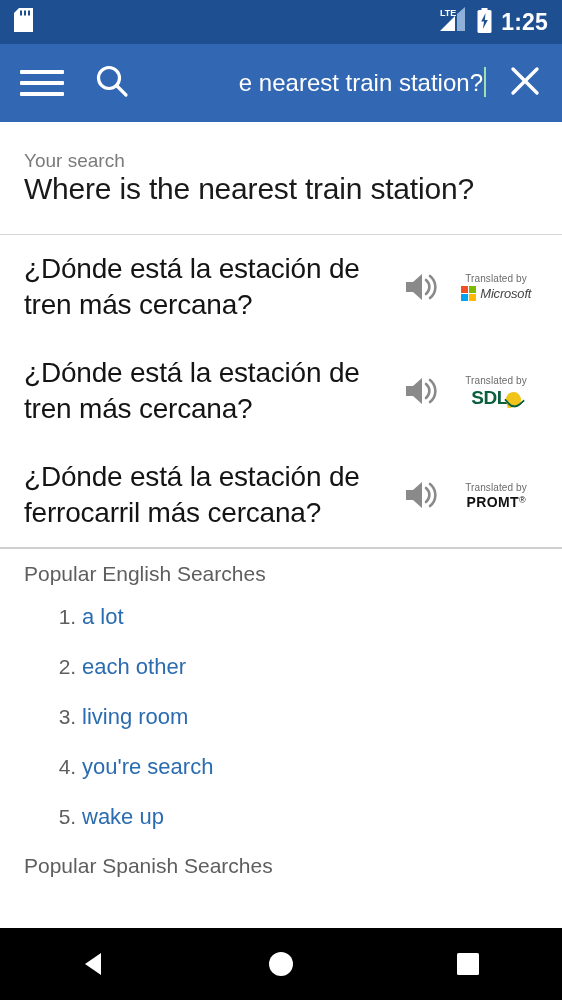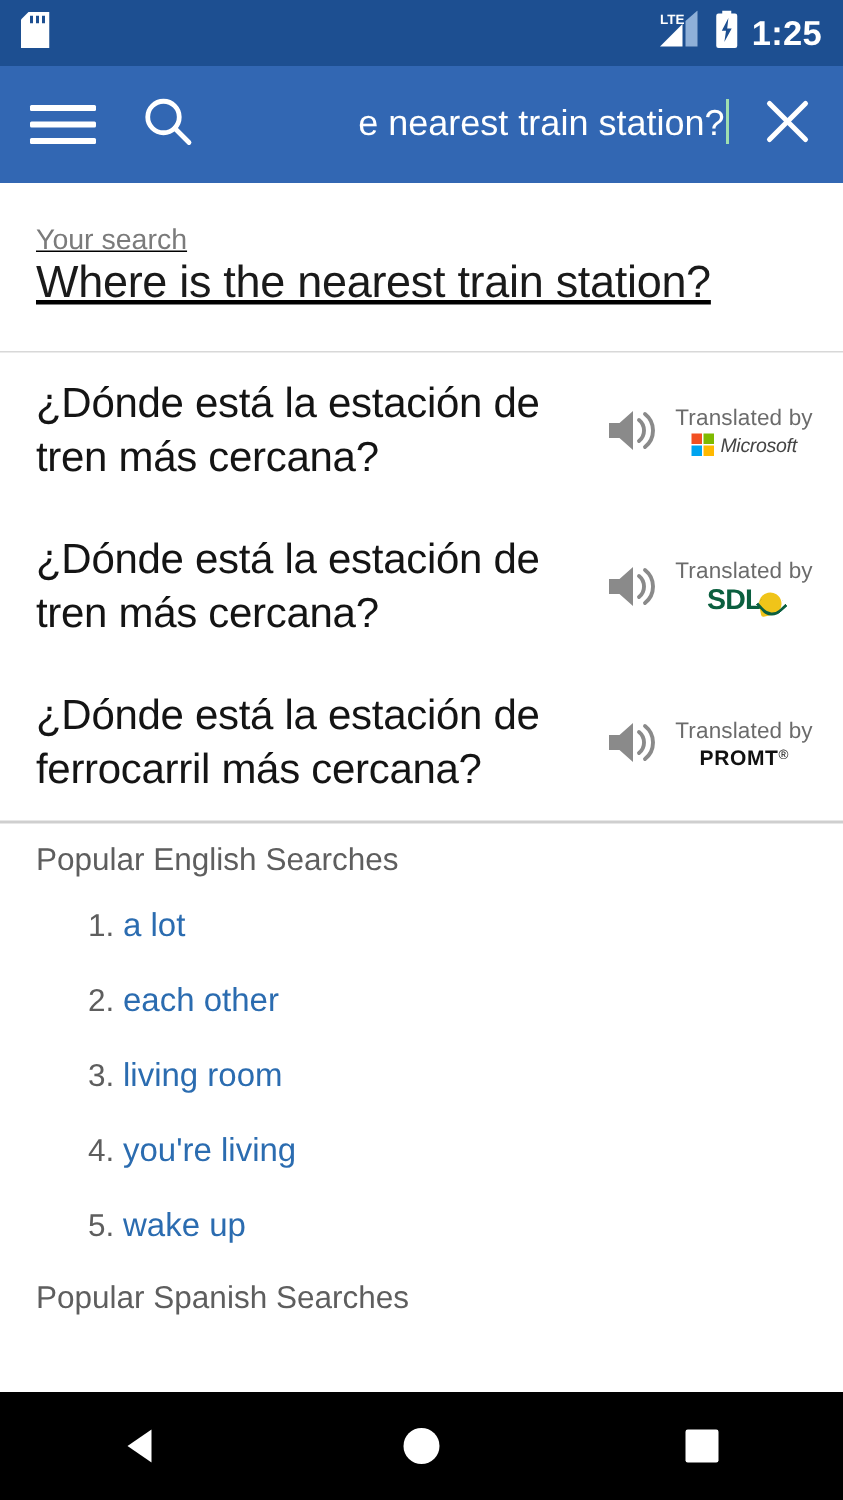--- a/index.html
+++ b/index.html
@@ -40,41 +40,41 @@
     color: #ffffff; font-size: 24px; line-height: 46px;
     white-space: nowrap;
   }
   .caret { display: inline-block; width: 2px; height: 30px; background: #9fdfb0;
     vertical-align: -6px; margin-left: 1px; }
   .close-x { flex: 0 0 auto; margin-left: 16px; cursor: pointer; }
 
   
   .content { position: relative; height: 878px; overflow: hidden; background: #fff; }
 
-  .yoursearch-block { padding: 28px 24px 0 24px; text-decoration: underline; }
+  .yoursearch-block { padding: 28px 24px 0 24px; }
   .label-muted { color: #7b7b7b; font-size: 19px; }
   .query-text { color: #1a1a1a; font-size: 30px; letter-spacing: -.2px; }
 
   .divider { height: 1px; background: #d8d8d8; width: 100%; }
   .divider.thick { height: 2px; background: #cfcfcf; }
 
   .results { }
   .result-row {
     display: flex; align-items: center;
     padding: 16px 18px 16px 24px; min-height: 104px;
   }
   .result-text {
     flex: 1 1 auto; color: #141414; font-size: 28px; line-height: 1.28;
     max-width: 390px; letter-spacing: -.2px;
   }
   .speaker { flex: 0 0 auto; width: 52px; display: flex; justify-content: center;
     align-items: center; cursor: pointer; }
   .provider { flex: 0 0 auto; width: 96px; display: flex; flex-direction: column;
     align-items: center; justify-content: center; gap: 2px; }
-  .provider-caption { font-size: 15px; color: #6b6b6b; letter-spacing: .1px; }
+  .provider-caption { font-size: 10px; color: #6b6b6b; letter-spacing: .1px; }
 
   .ms-logo { display: flex; align-items: flex-end; gap: 4px; font-style: italic; }
   .ms-grid { display: grid; grid-template-columns: 7px 7px; grid-template-rows: 7px 7px; gap: 1.5px; }
   .ms-grid i { display: block; }
   .ms-name { font-size: 13px; color: #444; letter-spacing: -.2px; }
 
   .sdl-logo { display: flex; align-items: flex-end; }
   .sdl-name { font-size: 19px; font-weight: bold; color: #0b5f3f; letter-spacing: -.5px; line-height: 1; }
   .sdl-swoosh { width: 15px; height: 15px; position: relative; margin-left: -2px; }
   .sdl-swoosh::before { content:""; position:absolute; inset:0;
@@ -237,21 +237,21 @@
     </div>
 
     <div class="divider thick"></div>
 
     <div class="popular">
       <div class="popular-title">Popular English Searches</div>
       <ol class="popular-list">
         <li><a>a lot</a></li>
         <li><a>each other</a></li>
         <li><a>living room</a></li>
-        <li><a>you're living</a></li>
+        <li><a>you're search</a></li>
         <li><a>wake up</a></li>
       </ol>
       <div class="popular-title second">Popular Spanish Searches</div>
     </div>
 
   </div>
 
   <div class="navbar">
     <div class="nav-btn">
       <svg width="28" height="28" viewBox="0 0 28 28">

